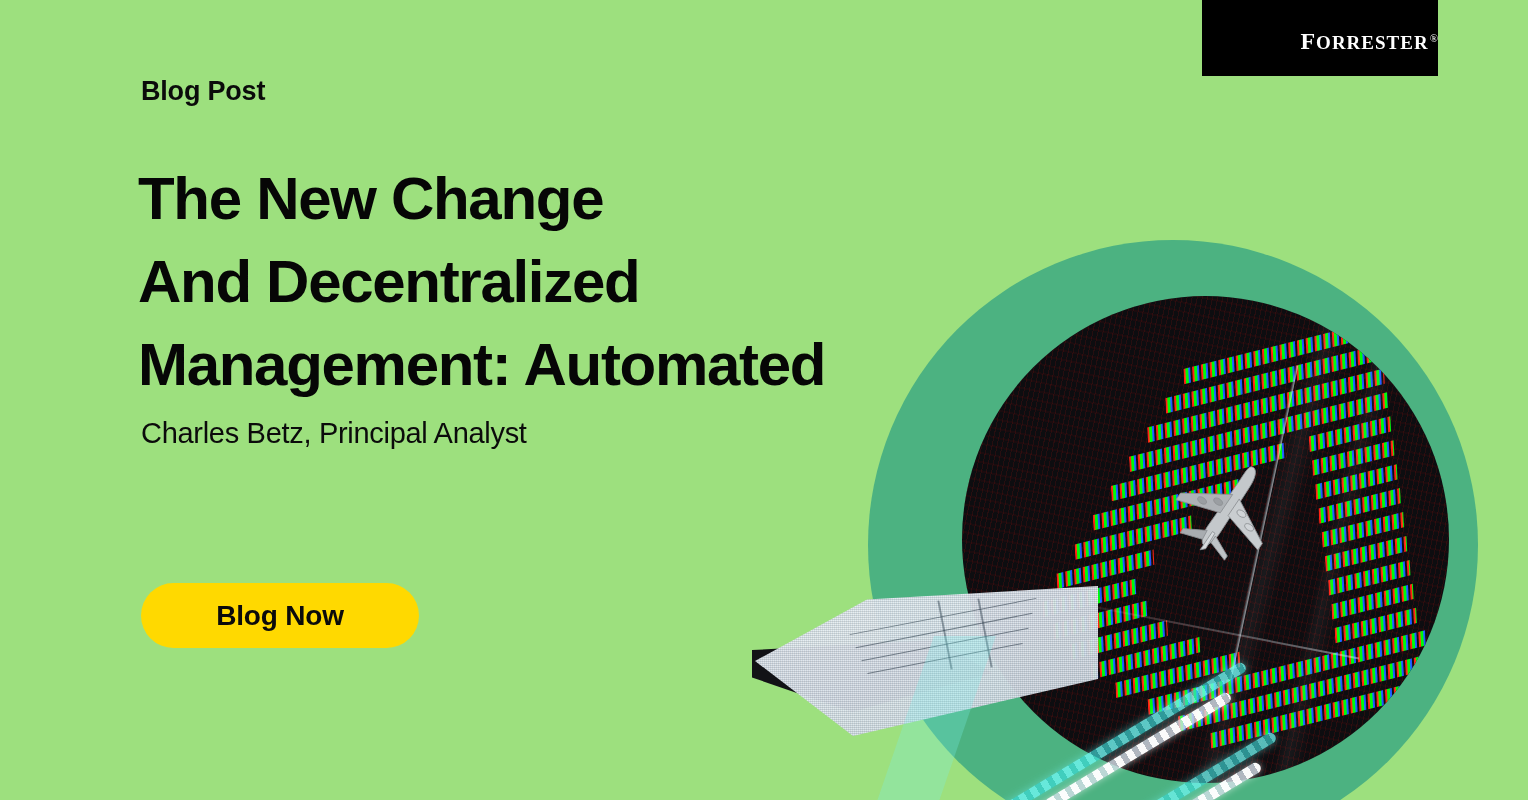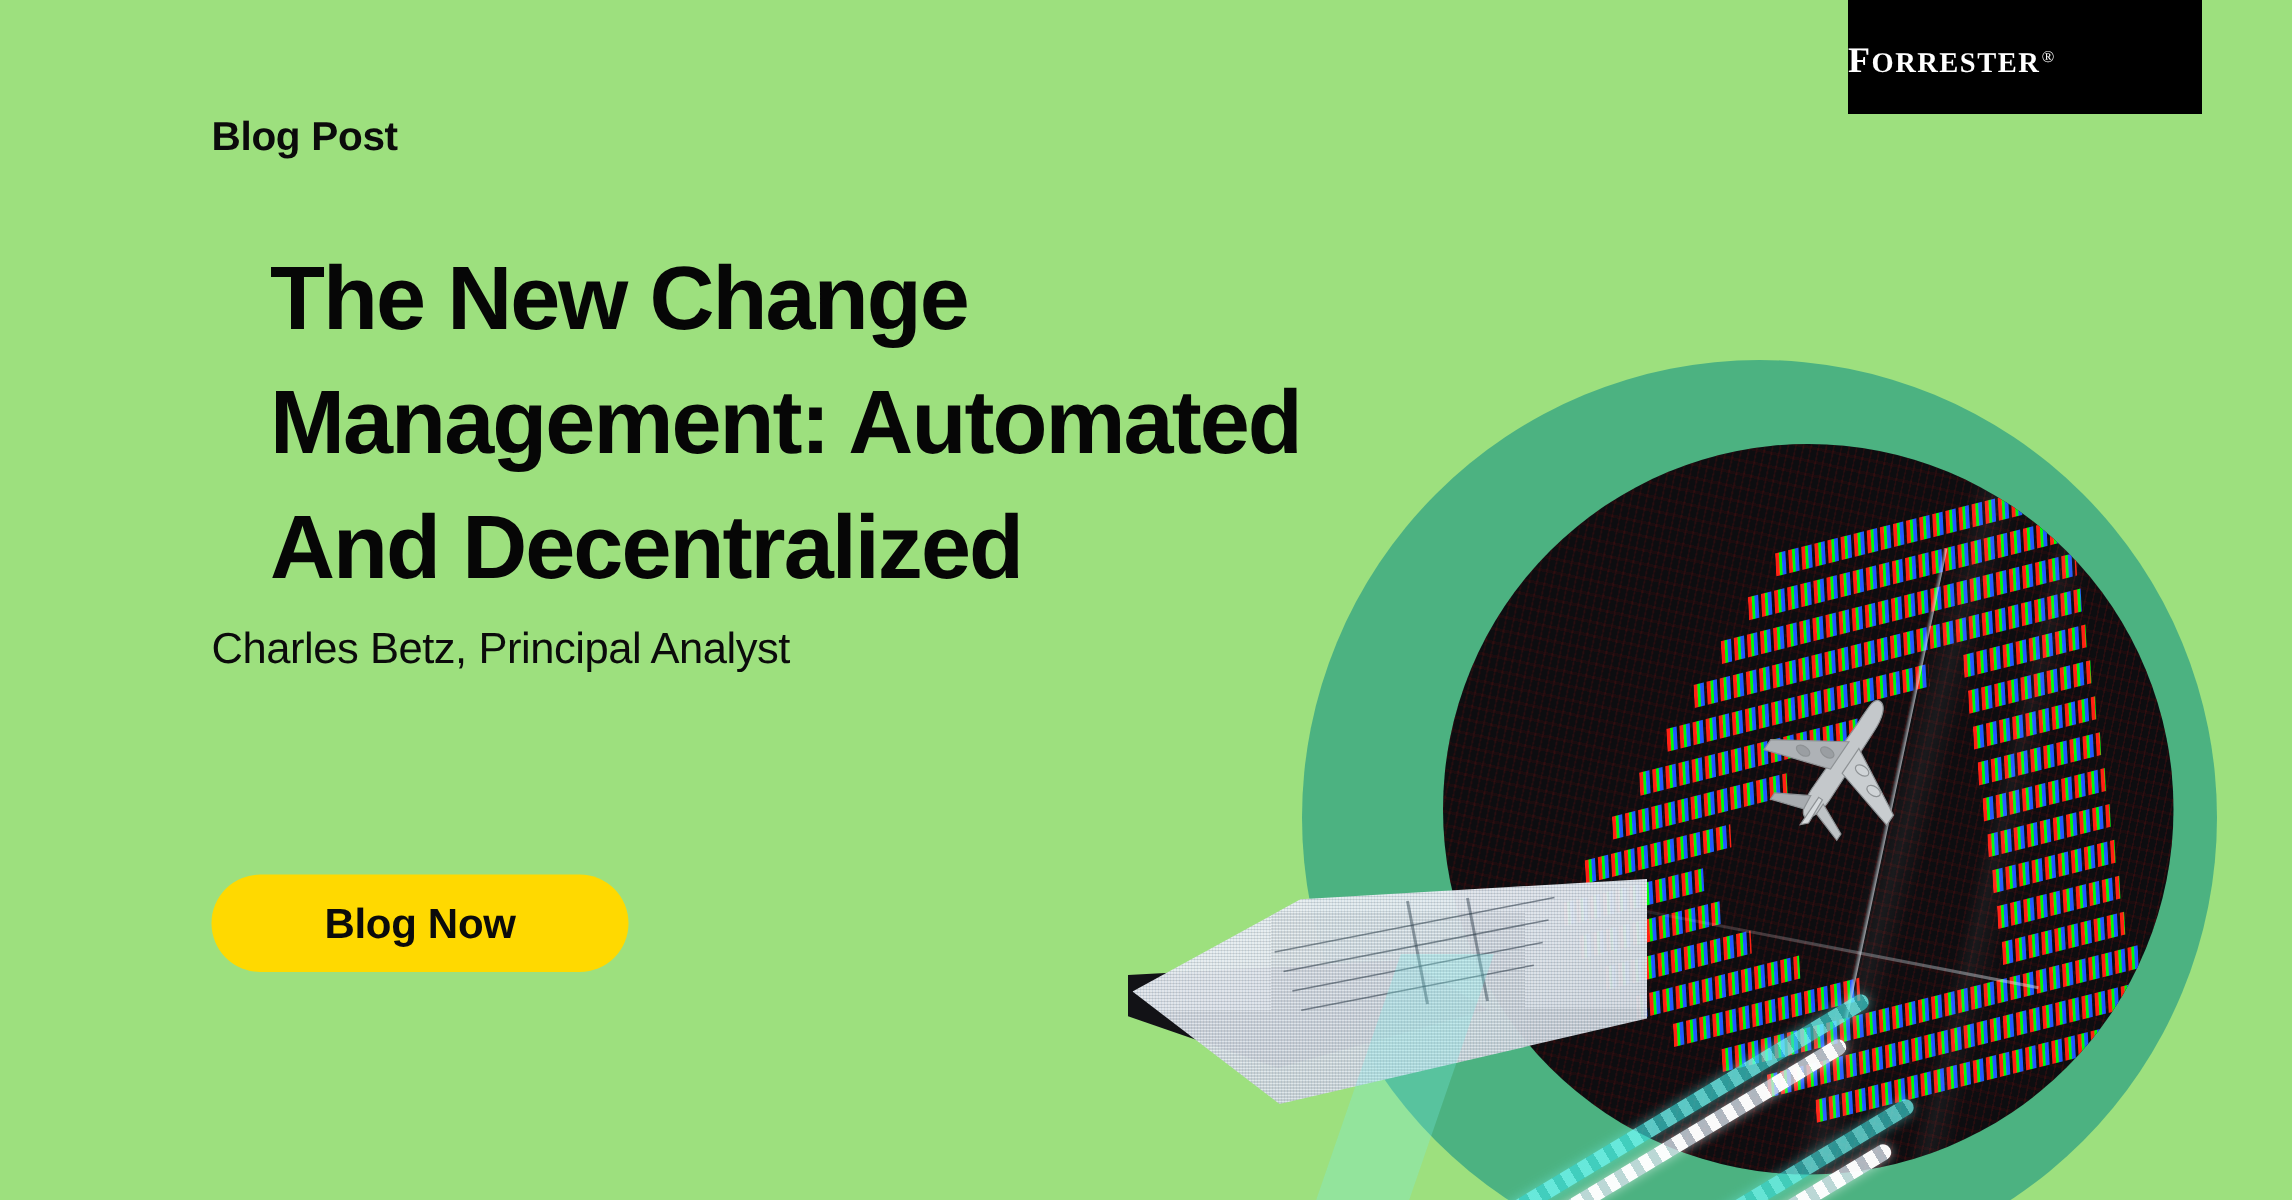--- a/index.html
+++ b/index.html
@@ -157,21 +157,20 @@
   #headline {
     position:absolute;
     left:138px; top:157px;
     width:850px;
     font-size:60px;
     line-height:83px;
     font-weight:bold;
     color:#060606;
     letter-spacing:-1.3px;
     font-stretch:semi-condensed;
-    margin-left:42px;
   }
   #headline .ln { display:block; white-space:nowrap; }
   #byline {
     position:absolute;
     left:141px; top:417px;
     font-size:29px;
     font-weight:normal;
     color:#0b0b0b;
     letter-spacing:-0.3px;
   }
@@ -186,26 +185,26 @@
     font-family:"Liberation Sans", sans-serif;
     font-size:28px;
     font-weight:bold;
     letter-spacing:-0.2px;
     cursor:pointer;
   }
 
   
   #logo-box {
     position:absolute;
-    left:1232px; top:0;
+    left:1202px; top:0;
     width:236px; height:76px;
     background:#000000;
     display:flex;
     align-items:center;
-    justify-content:flex-start;
+    justify-content:flex-end;
   }
   #logo-text {
     color:#ffffff;
     font-family:"Liberation Serif", serif;
     font-size:27px;
     font-weight:bold;
     letter-spacing:1.0px;
     font-variant:small-caps;
     text-transform:lowercase;
     position:relative;
@@ -304,22 +303,22 @@
       </svg>
     </div>
   </div>
 
   <div id="content">
 
     <div id="eyebrow">Blog Post</div>
 
     <h1 id="headline">
       <span class="ln">The New Change</span>
+      <span class="ln">And Decentralized</span>
       <span class="ln">Management: Automated</span>
-      <span class="ln">And Decentralized</span>
     </h1>
 
     <div id="byline">Charles Betz, Principal Analyst</div>
 
     <button id="cta">Blog Now</button>
   </div>
 
   <div id="logo-box">
     <span id="logo-text">Forrester</span>
       <span id="logo-reg">®</span>

